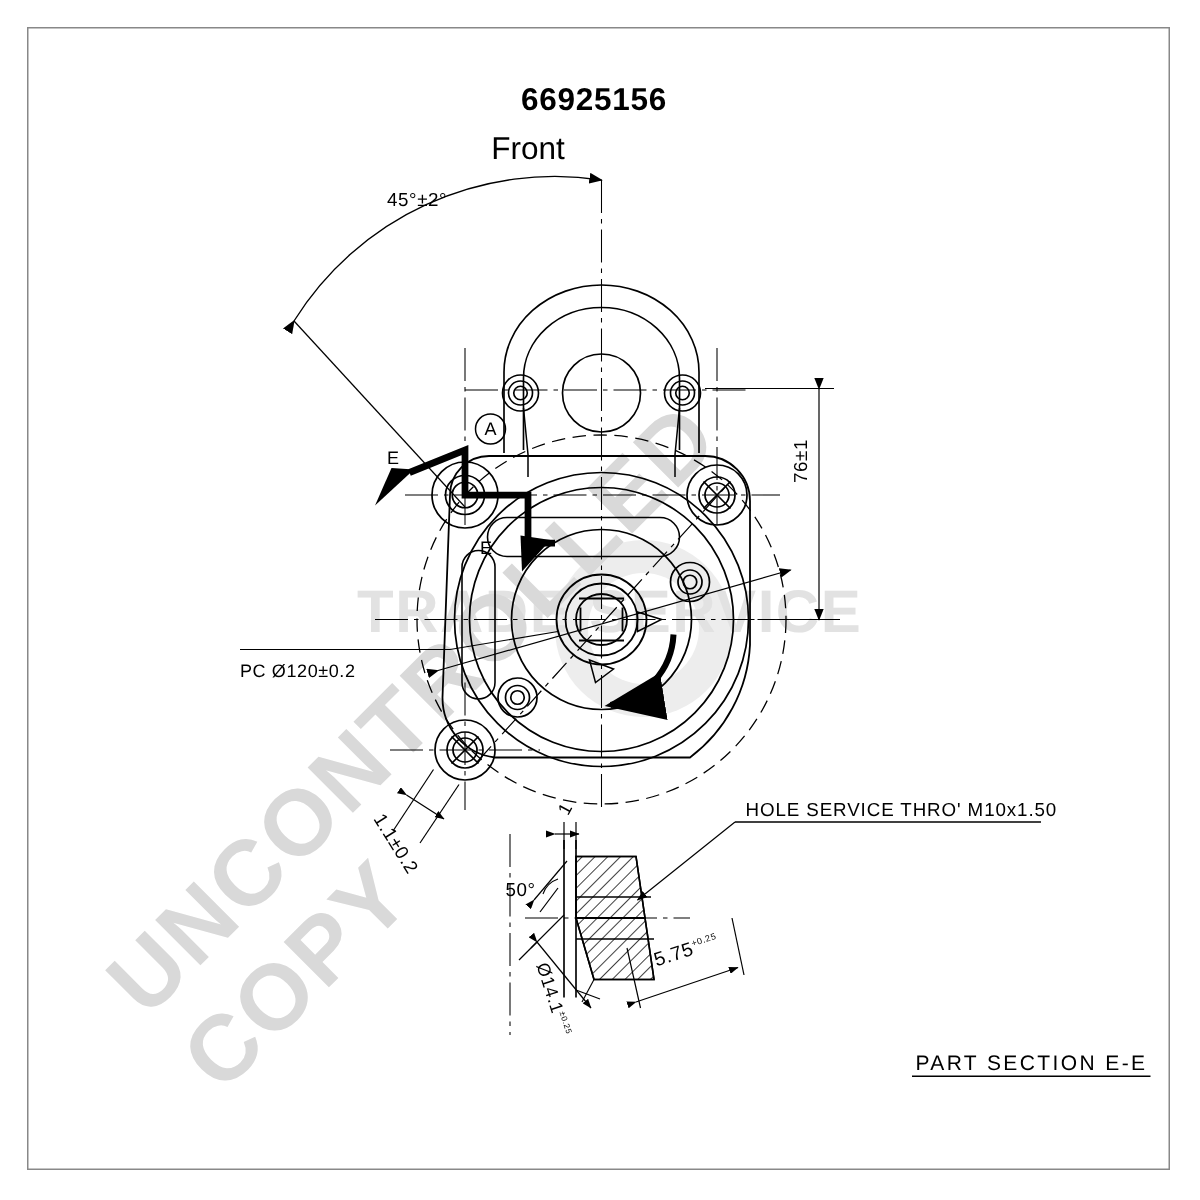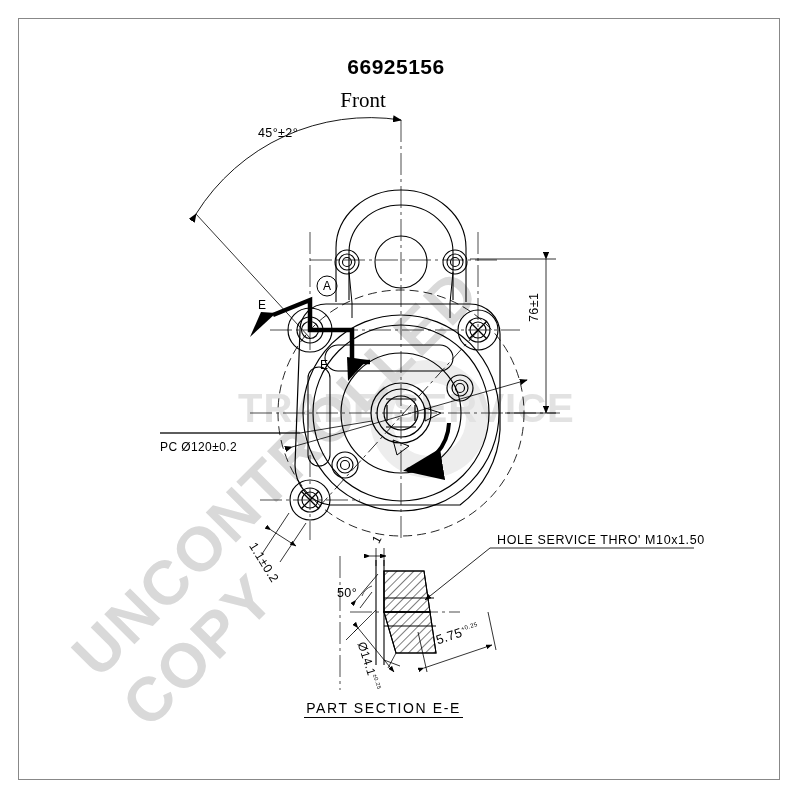--- a/index.html
+++ b/index.html
@@ -2,36 +2,36 @@
 <html><head>
 <meta charset="utf-8">
 <style>
   html,body{margin:0;padding:0;background:#ffffff;}
   body{width:800px;height:800px;font-family:"Liberation Sans",sans-serif;overflow:hidden;}
   #sheet{position:relative;width:800px;height:800px;background:#fff;}
   #frame{position:absolute;left:18px;top:18px;width:762px;height:762px;border:1.5px solid #888;box-sizing:border-box;}
   .svgwrap{position:absolute;left:0;top:0;width:800px;height:800px;}
   .txt{position:absolute;white-space:nowrap;color:#000;}
   .title-num{left:0;top:55px;width:792px;text-align:center;font-size:21px;font-weight:600;letter-spacing:.5px;}
-  .title-front{left:17px;top:88px;width:692px;text-align:center;font-size:21px;font-family:Liberation Serif, serif;}
+  .title-front{left:6px;top:88px;width:692px;text-align:center;font-size:21px;}
   .dim{font-family:"Liberation Sans",sans-serif;font-size:12.5px;letter-spacing:.4px;}
   .dim-ang{left:258px;top:126px;text-align:center;}
   .dim-76{left:527px;top:322px;transform:rotate(-90deg);transform-origin:left top;}
   .dim-pc{left:160px;top:440px;font-size:12px;}
   .dim-11{left:258px;top:540px;transform:rotate(58deg);transform-origin:left top;}
   .lbl-e1{left:258px;top:298px;font-size:12px;}
   .lbl-e2{left:320px;top:358px;font-size:12px;}
   .lbl-hole{left:497px;top:533px;font-size:12.5px;letter-spacing:.6px;}
   .lbl-30{left:337px;top:586px;font-size:12.5px;}
   .lbl-575{left:434px;top:633px;transform:rotate(-18deg);transform-origin:left top;font-size:13px;}
   .lbl-575 sup{font-size:6px;}
   .lbl-d141{left:368px;top:640px;transform:rotate(72deg);transform-origin:left top;font-size:12px;}
   .lbl-d141 sup{font-size:5.5px;}
   .lbl-1{left:369px;top:539px;transform:rotate(-62deg);transform-origin:left top;font-size:12px;}
-  .sect-title{left:0;top:700px;width:767px;text-align:center;font-size:14px;letter-spacing:1.6px;}
+  .sect-title{left:0;top:700px;width:767px;text-align:right;font-size:14px;letter-spacing:1.6px;}
   .sect-title span{border-bottom:1.4px solid #000;padding:0 2px 1px 2px;}
   .wm{position:absolute;color:#d9d9d9;font-weight:700;pointer-events:none;}
   .wm-main{left:58px;top:640px;font-size:62px;letter-spacing:2px;transform:rotate(-45deg);transform-origin:left top;}
   .wm-trade{left:238px;top:386px;font-size:40px;letter-spacing:1px;color:#e2e2e2;}
   .wm-disc{position:absolute;left:370px;top:360px;width:118px;height:118px;border-radius:50%;background:#ededed;}
   .wm-disc2{position:absolute;left:392px;top:382px;width:74px;height:74px;border-radius:50%;background:#fff;}
 </style>
 </head>
 <body>
 

